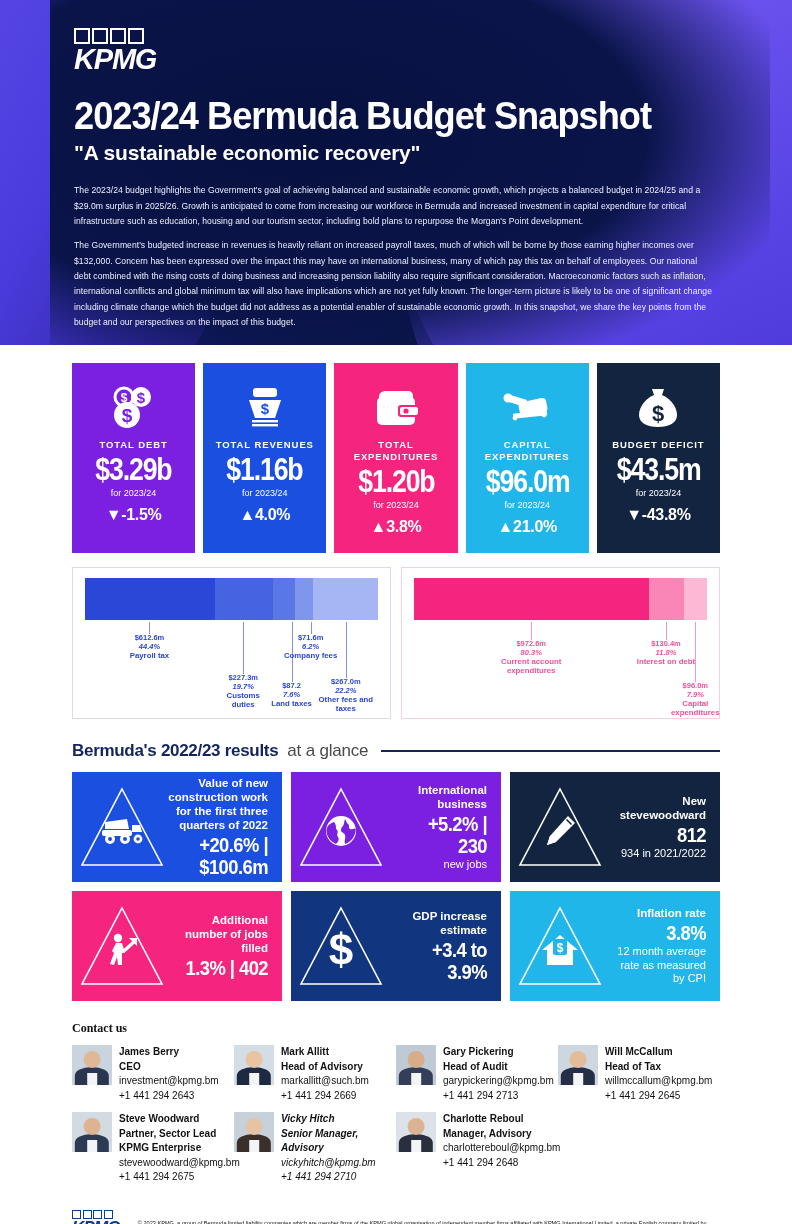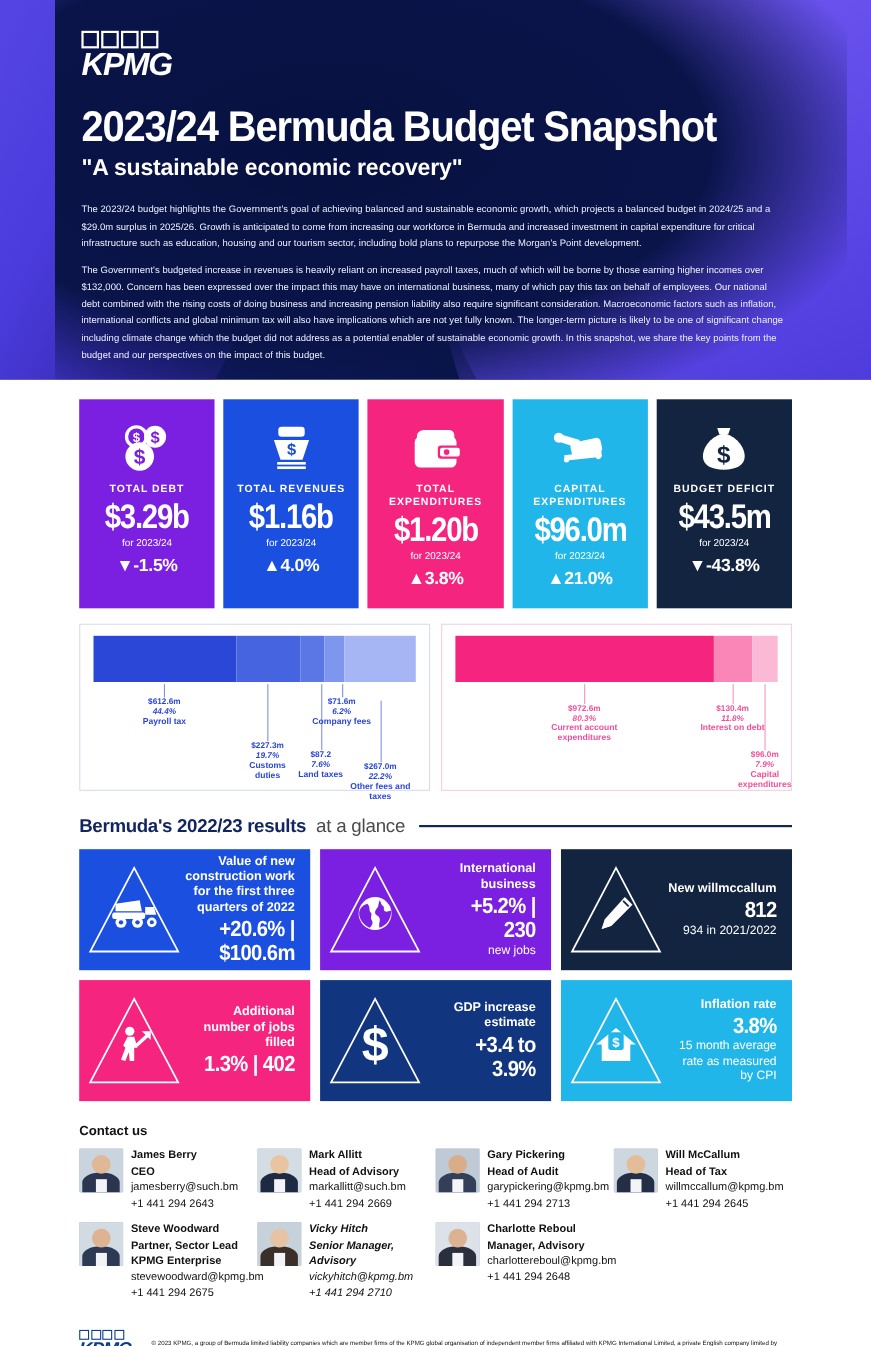--- a/index.html
+++ b/index.html
@@ -137,21 +137,21 @@
   .tri-wrap { width:92px; height:92px; position:relative; flex:none; }
   .tri-wrap .tri { position:absolute; inset:0; }
   .tri-wrap .gl { position:absolute; left:50%; top:56%; transform:translate(-50%,-50%); }
   .tcard .txt { flex:1; text-align:right; padding-right:4px; }
   .tcard .t1 { font-size:11.5px; font-weight:bold; line-height:1.22; }
   .tcard .t2 { font-size:20px; font-weight:bold; letter-spacing:-.6px; line-height:1.1; margin-top:2px; transform:scaleX(.92); transform-origin:right center; }
   .tcard .t3 { font-size:11px; margin-top:1px; line-height:1.25; }
 
   
   .contacts { padding:20px 72px 0 72px; }
-  .contacts h3 { font-size:12px; font-weight:bold; color:#111; margin-bottom:9px; }
+  .contacts h3 { font-size:12px; font-weight:bold; color:#111; margin-bottom:9px;font-family:Liberation Serif, serif; }
   .crow { display:flex; margin-bottom:9px; }
   .cperson { display:flex; gap:7px; }
   .cperson .ph {
     width:40px; height:40px; flex:none; border-radius:1px; overflow:hidden;
     background:#b9c4d2; position:relative;
   }
   .cperson .ph .bgw { position:absolute; inset:0; }
   .cperson .ph .head { position:absolute; left:50%; top:16%; width:42%; height:42%; border-radius:50%; transform:translateX(-50%); }
   .cperson .ph .body { position:absolute; left:50%; bottom:0; width:86%; height:46%; border-radius:48% 48% 0 0; transform:translateX(-50%); }
   .cperson .ph .shirt { position:absolute; left:50%; bottom:0; width:24%; height:30%; background:#f2f4f8; transform:translateX(-50%); }
@@ -302,21 +302,21 @@
        <div class="amt">$87.2</div>
        <div class="pct">7.6%</div>
        <div class="nm">Land taxes</div>
         </div>
         <div class="lab" style="left: 77%; top: 14px; width: 54px; margin-left: -27px;">
           <div class="ldr" style="height:12px; top:-12px;"></div>
        <div class="amt">$71.6m</div>
        <div class="pct">6.2%</div>
        <div class="nm">Company fees</div>
         </div>
-        <div class="lab" style="left: 89%; top: 58px; width: 62px; margin-left: -31px; margin-top: 15px;">
+        <div class="lab" style="left: 89%; top: 58px; width: 62px; margin-left: -31px;">
           <div class="ldr" style="height:56px; top:-56px;"></div>
        <div class="amt">$267.0m</div>
        <div class="pct">22.2%</div>
        <div class="nm">Other fees and taxes</div>
         </div>
       </div>
   </div>
   <div class="panel pink">
     <div class="stack" id="exp-stack">
         <span style="width: 80.3%; background: rgb(245, 37, 127);"></span>
@@ -398,21 +398,21 @@
        <svg class="tri" viewBox="0 0 92 92">
           <path d="M46 8 L86 84 L6 84 Z" fill="none" stroke="#fff" stroke-width="1.6"></path>
         </svg>
        <span class="gl"><svg width="36" height="36" viewBox="0 0 36 36">
             <path d="M26 3 L33 10 L14 29 L5 32 L8 23 Z" fill="#fff"></path>
             <path d="M8 23 L14 29 L5 32 Z" fill="#fff"></path>
             <path d="M24.5 6.5 L29.5 11.5" stroke="#122440" stroke-width="1.6"></path>
           </svg></span>
      </div>
      <div class="txt">
-       <div class="t1">New willmccallum</div>
+       <div class="t1">New stevewoodward</div>
        <div class="t2">812</div>
        <div class="t3">934 in 2021/2022</div>
      </div>
     </div>
     <div class="tcard" style="background: rgb(245, 37, 127);">
       <div class="tri-wrap">
        <svg class="tri" viewBox="0 0 92 92">
           <path d="M46 8 L86 84 L6 84 Z" fill="none" stroke="#fff" stroke-width="1.6"></path>
         </svg>
        <span class="gl"><svg width="34" height="34" viewBox="0 0 34 34">
@@ -450,40 +450,40 @@
         </svg>
        <span class="gl"><svg width="40" height="34" viewBox="0 0 40 34">
             <path d="M20 2 L38 17 L33 17 L33 32 L7 32 L7 17 L2 17 Z" fill="#fff"></path>
             <rect x="13" y="6" width="14" height="16" rx="2" fill="#21b6ea"></rect>
             <text x="20" y="19" font-size="12" font-weight="bold" text-anchor="middle" fill="#fff" font-family="Liberation Sans">$</text>
           </svg></span>
      </div>
      <div class="txt">
        <div class="t1">Inflation rate</div>
        <div class="t2">3.8%</div>
-       <div class="t3">15 month average rate as measured by CPI</div>
+       <div class="t3">12 month average rate as measured by CPI</div>
      </div>
     </div>
   </div>
 
 <div class="contacts">
   <h3>Contact us</h3>
   <div id="contact-rows">
       <div class="crow">
         <div class="cperson" style="width: 25%;">
           <div class="ph">
          <div class="bgw" style="background:#c9d4de"></div>
          <div class="body" style="background:#2a3550"></div>
          <div class="shirt"></div>
          <div class="head" style="background:#e0b896"></div>
        </div>
        <div class="info">
          <div class="nm">James Berry</div>
          <div class="rl">CEO</div>
-         <div>jamesberry@such.bm</div>
+         <div>investment@kpmg.bm</div>
          <div>+1 441 294 2643</div>
        </div>
         </div>
         <div class="cperson" style="width: 25%;">
           <div class="ph">
          <div class="bgw" style="background:#d5dde4"></div>
          <div class="body" style="background:#1e2a42"></div>
          <div class="shirt"></div>
          <div class="head" style="background:#e8c4a0"></div>
        </div>

